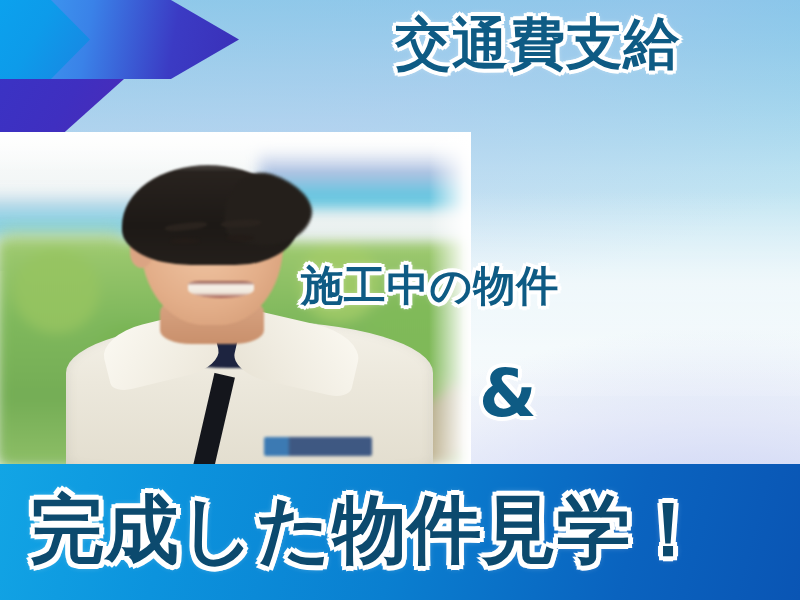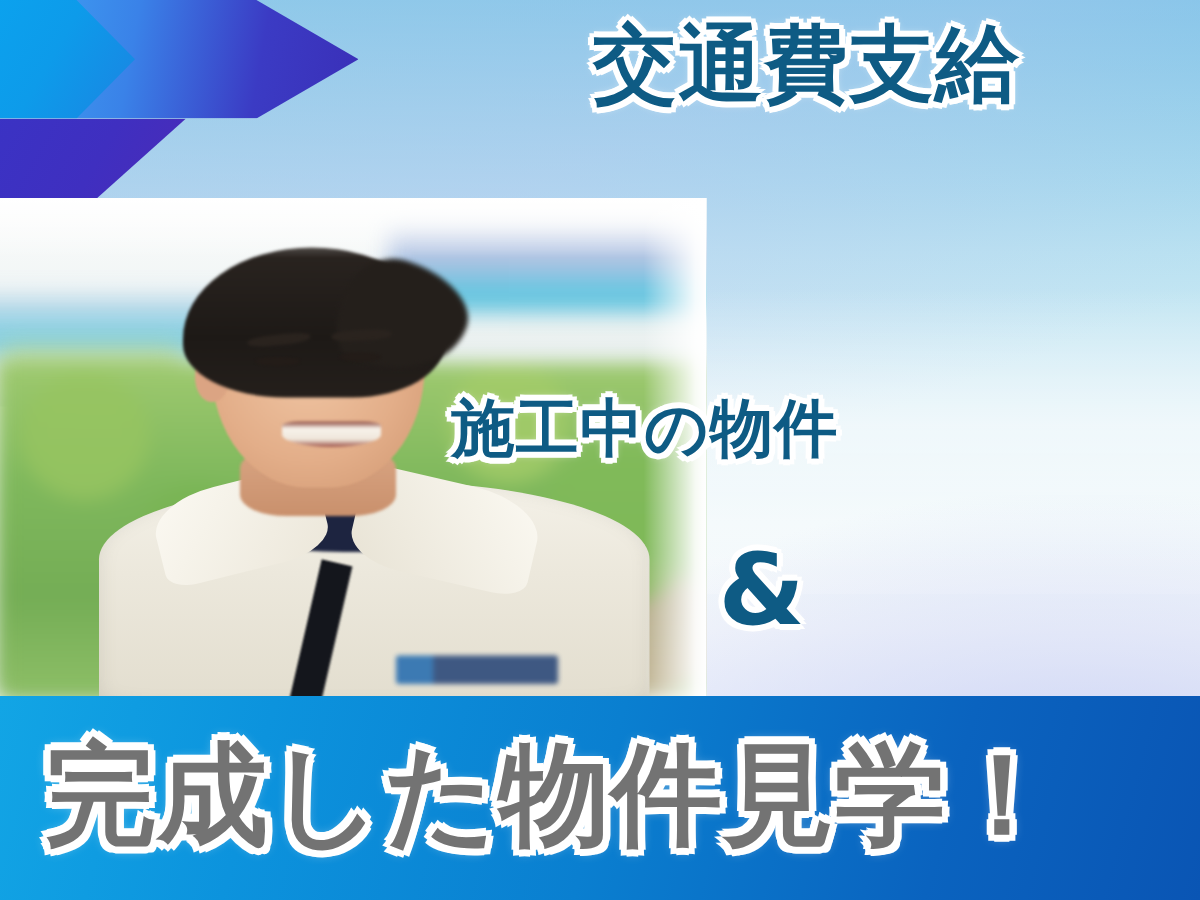--- a/index.html
+++ b/index.html
@@ -309,21 +309,21 @@
     font-size: 66px;
     line-height: 1;
   }
   #text-kansei {
     position: absolute;
     left: 30px;
     top: 481px;
     font-size: 74px;
     font-weight: 700;
     white-space: nowrap;
-    color: #737373;
+    color: #0c4a6e;
     letter-spacing: .01em;
     text-shadow:
       3px 0 0 #fff, -3px 0 0 #fff, 0 3px 0 #fff, 0 -3px 0 #fff,
       2px 2px 0 #fff, -2px 2px 0 #fff, 2px -2px 0 #fff, -2px -2px 0 #fff,
       4px 0 0 #fff, -4px 0 0 #fff, 0 4px 0 #fff, 0 -4px 0 #fff,
       4px 4px 0 #fff, -4px 4px 0 #fff, 4px -4px 0 #fff, -4px -4px 0 #fff,
       5px 0 0 #fff, -5px 0 0 #fff, 0 5px 0 #fff, 0 -5px 0 #fff,
       0 0 9px rgba(255,255,255,.9);
   }
 </style>

